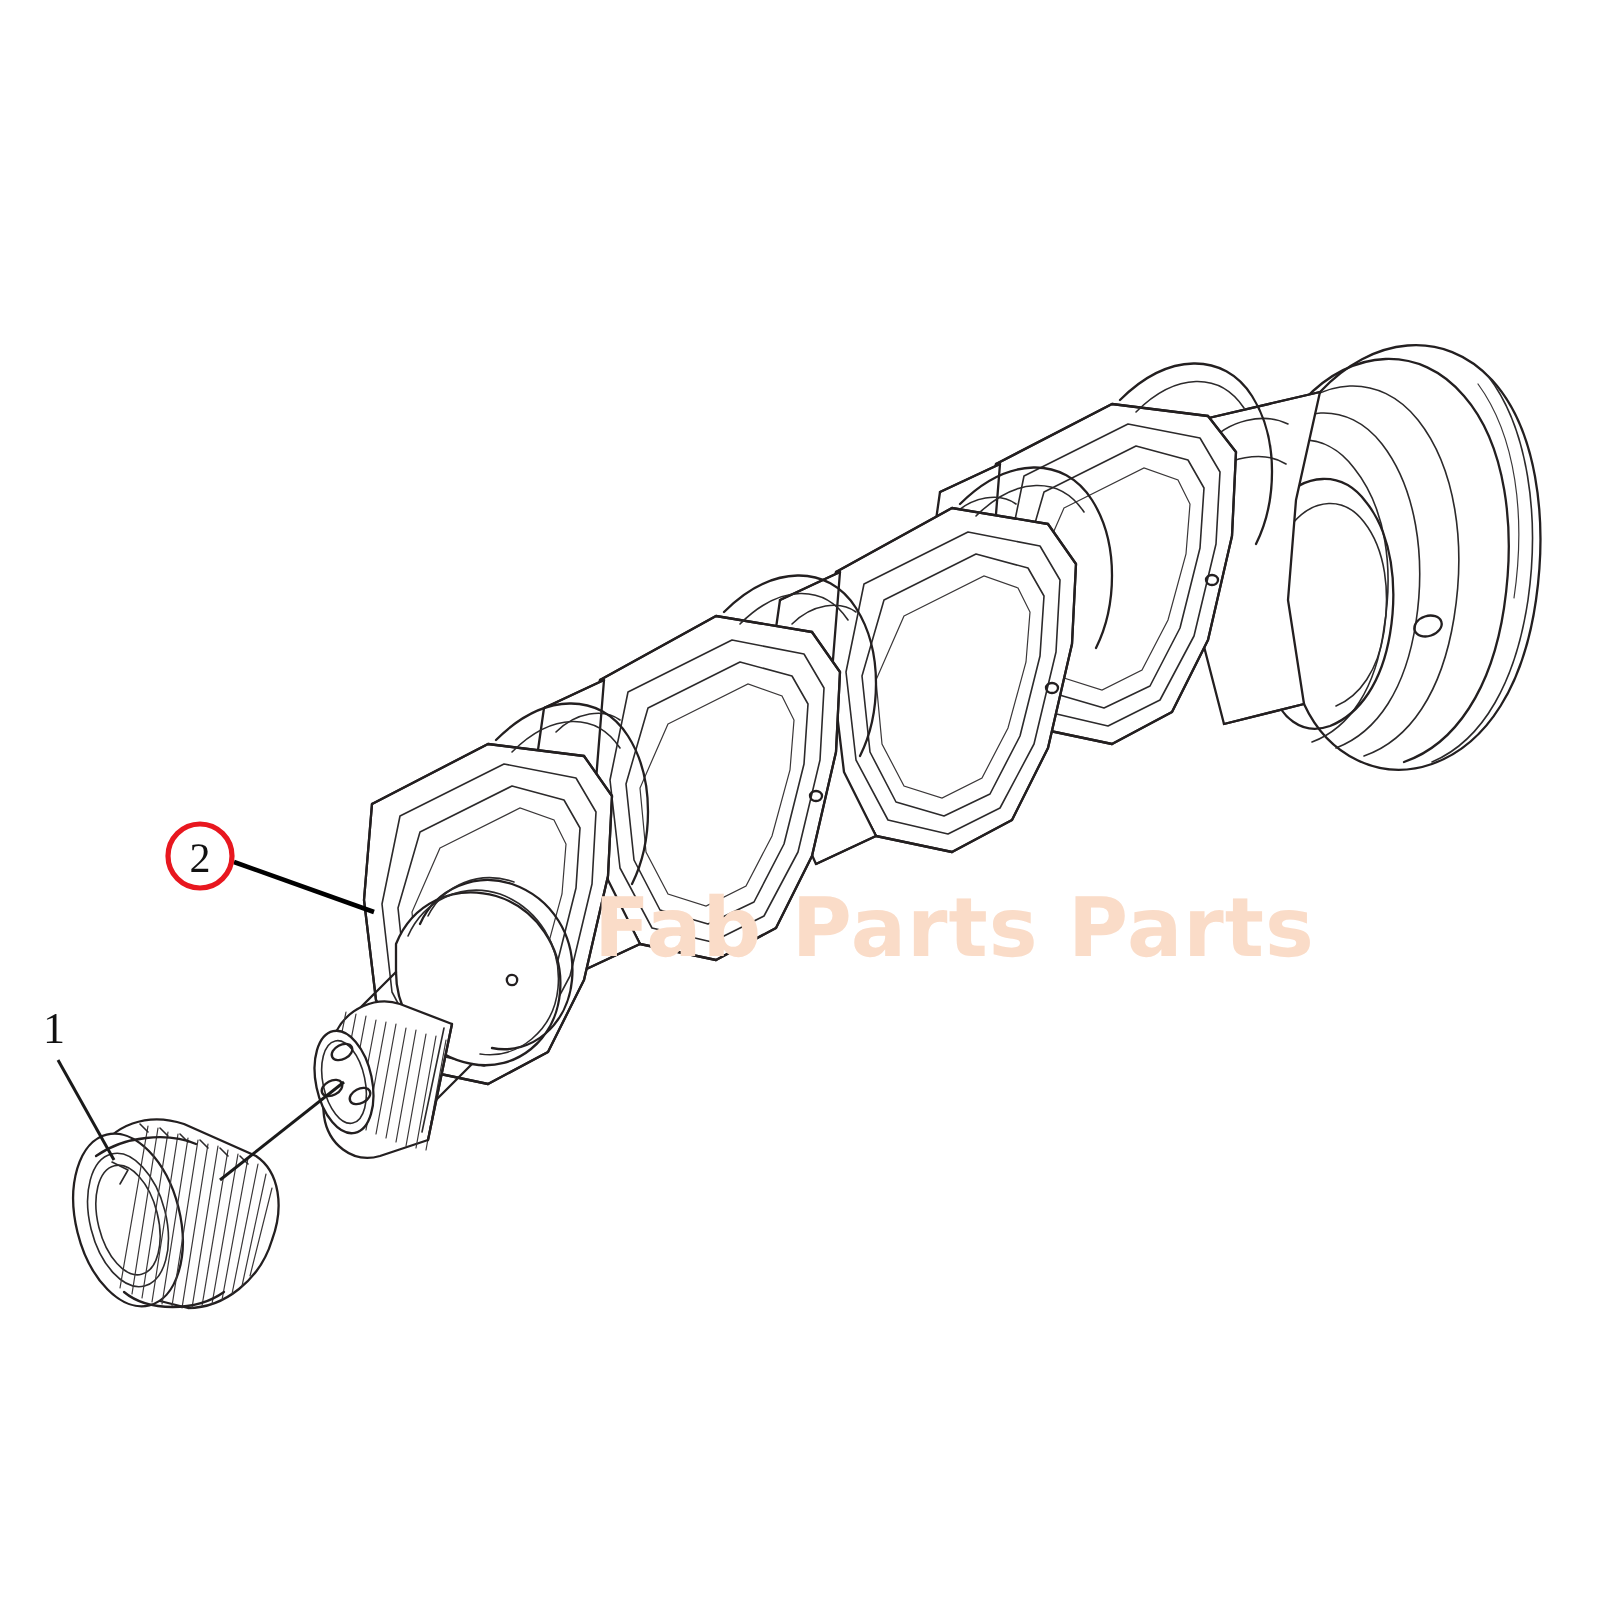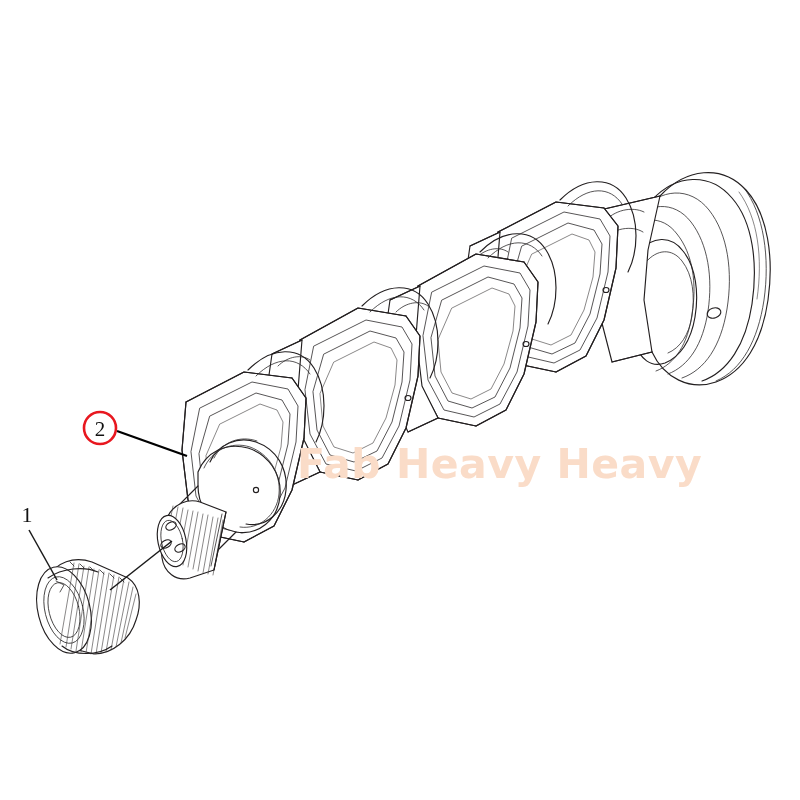--- a/index.html
+++ b/index.html
@@ -321,15 +321,15 @@
     <g>
       <text class="plain-label" x="27" y="514">1</text>
     </g>
 
     <g>
       <circle class="callout-circle" cx="100" cy="428" r="16"></circle>
       <text class="callout-text" x="100" y="429">2</text>
     </g>
   </svg>
 
-  <div id="watermark">Fab Heavy Heavy</div>
+  <div id="watermark">Fab Parts Parts</div>
 
 </div>
 
 </body></html>

